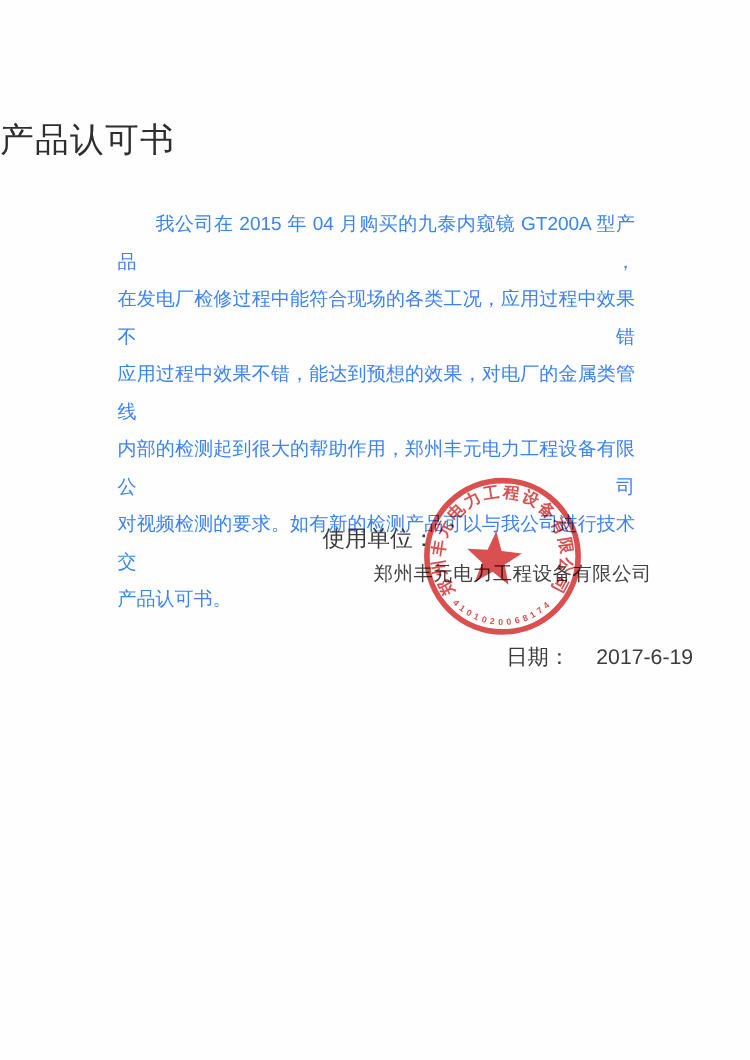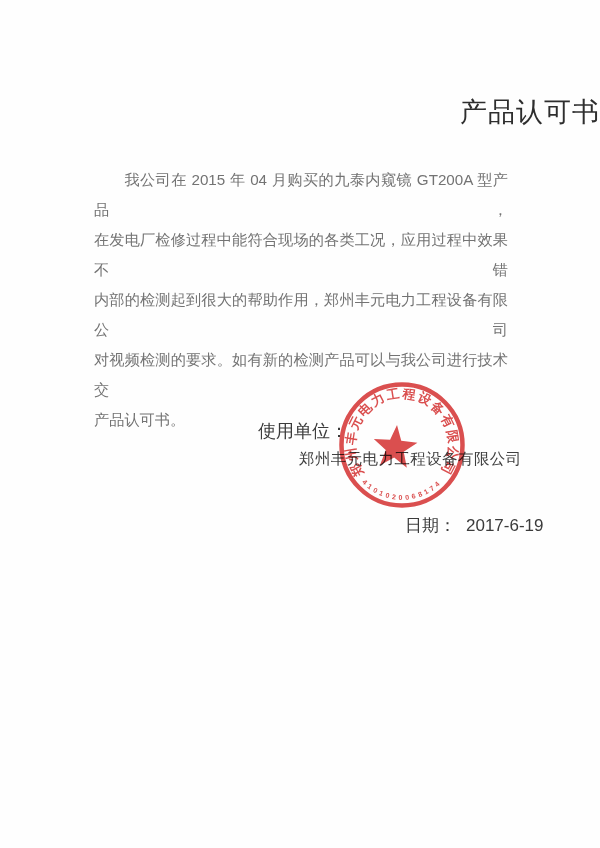--- a/index.html
+++ b/index.html
@@ -10,36 +10,36 @@
     background: #fefefe;
     overflow: hidden;
     font-family: "Liberation Sans", serif;
     color: #3d3d3d;
   }
   .doc-title {
     position: absolute;
     top: 94px;
     left: 0;
     width: 100%;
-    text-align: right;
+    text-align: left;
     font-size: 27px;
     font-weight: 500;
     letter-spacing: 1px;
     color: #2e2e2e;
     margin: 0;
     font-family: "Liberation Serif", serif;
   }
   .body-text {
     position: absolute;
     left: 94px;
     top: 165px;
     width: 414px;
     font-size: 15.2px;
     line-height: 30px;
-    color: #737373;
+    color: #3b82f6;
   }
   .body-line { text-align: justify; text-align-last: justify; }
   .body-line.first { text-indent: 2em; }
   .body-line.last { text-align-last: left; }
   .sig-label {
     position: absolute;
     left: 258px;
     top: 419px;
     font-size: 18px;
     color: #3b3b3b;
@@ -52,21 +52,21 @@
     letter-spacing: 0.4px;
     color: #3f3f3f;
   }
   .date-line {
     position: absolute;
     left: 405px;
     top: 514px;
     font-size: 17px;
     color: #3b3b3b;
   }
-  .date-line .date-value { margin-left: 10px; }
+  .date-line .date-value { margin-left: 21px; }
   .stamp {
     position: absolute;
     left: 329px;
     top: 372px;
     width: 146px;
     height: 146px;
     mix-blend-mode: multiply;
     opacity: 0.92;
   }
   .stamp text {
@@ -79,20 +79,21 @@
 </head>
 <body>
 
 <div class="page">
 
   <h1 class="doc-title">产品认可书</h1>
 
   <div class="body-text">
     <div class="body-line first">我公司在 2015 年 04 月购买的九泰内窥镜 GT200A 型产品，</div>
     <div class="body-line">在发电厂检修过程中能符合现场的各类工况，应用过程中效果不错</div>
+    <div class="body-line">应用过程中效果不错，能达到预想的效果，对电厂的金属类管线</div>
     <div class="body-line">内部的检测起到很大的帮助作用，郑州丰元电力工程设备有限公司</div>
     <div class="body-line">对视频检测的要求。如有新的检测产品可以与我公司进行技术交</div>
     <div class="body-line last">产品认可书。</div>
   </div>
 
   <div class="sig-label">使用单位：</div>
 
   <div class="company-line">郑州丰元电力工程设备有限公司</div>
 
   <div class="date-line">

